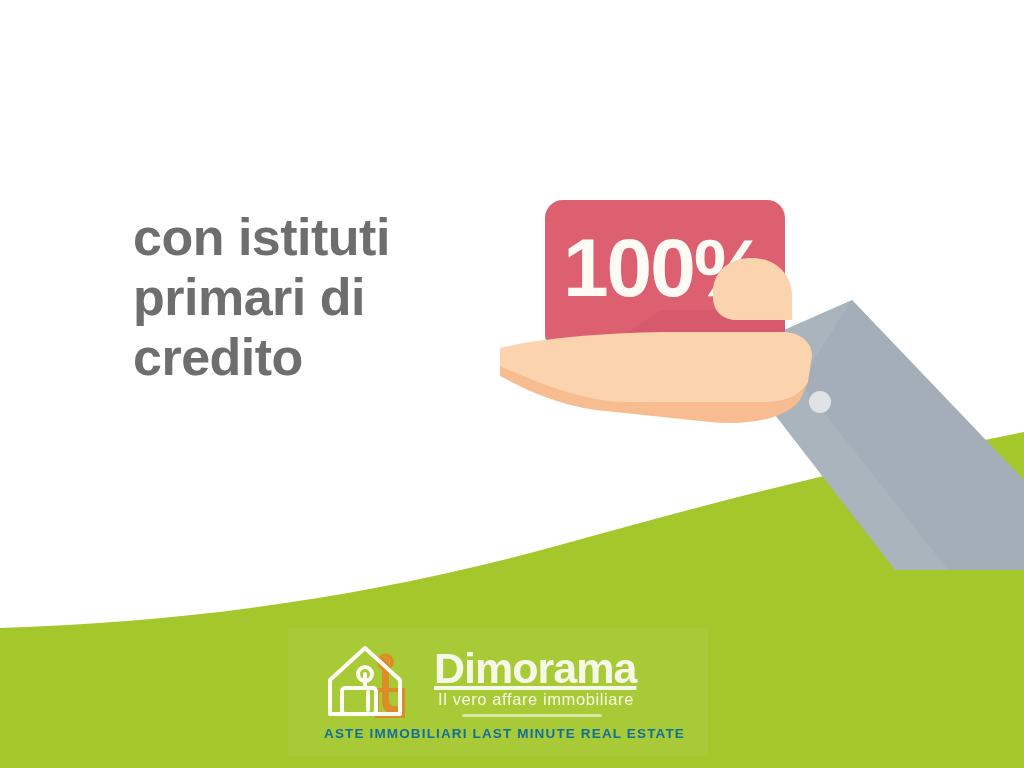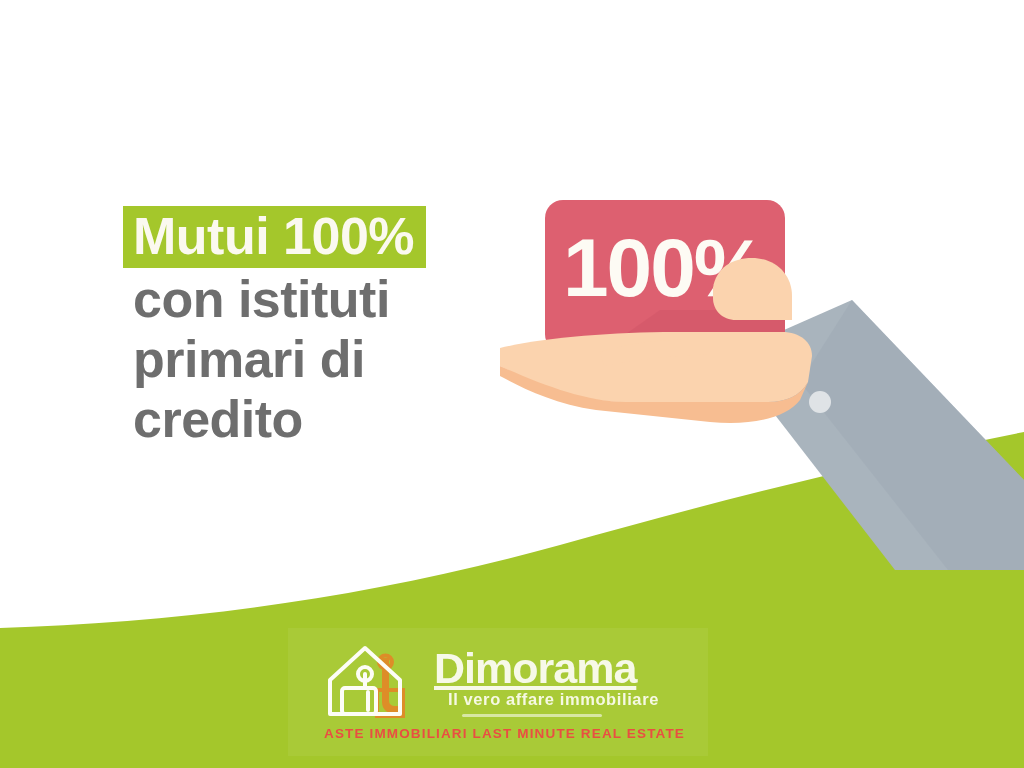--- a/index.html
+++ b/index.html
@@ -98,63 +98,59 @@
     letter-spacing: -1px;
     line-height: 44px;
     opacity: 0.93;
     text-decoration: underline;
   }
   .logo-tagline {
     position: absolute;
     left: 116px;
     top: 58px;
     font-size: 16.5px;
-    font-weight: bold;
+    font-weight: normal;
     color: #fdfdf2;
     letter-spacing: 0.6px;
     line-height: 18px;
     opacity: 0.92;
-    margin-left: 10px;
   }
   .logo-underline {
     position: absolute;
     left: 140px;
     top: 82px;
     width: 140px;
     height: 3px;
     background: rgba(255,255,255,0.55);
     border-radius: 2px;
   }
   .logo-caption {
     position: absolute;
     left: 2px;
     top: 94px;
     width: 348px;
     text-align: right;
     font-size: 13.5px;
     font-weight: bold;
     letter-spacing: 1.15px;
-    color: #ef4444;
+    color: #0369a1;
     opacity: 0.92;
     white-space: nowrap;
   }
 </style>
 </head>
 <body>
 
 <div class="canvas">
 
   <svg class="green-wave" viewBox="0 0 1024 768">
     <path d="M0,628 C 180,622 360,600 560,545 C 720,500 880,460 1024,432 L1024,768 L0,768 Z" fill="#a4c72b"></path>
   </svg>
 
   <div class="headline">
-    <div class="headline-line">
-      <span class="headline-hl">Mutui 100%</span>
-    </div>
     <div class="headline-line rest">con istituti</div>
     <div class="headline-line rest">primari di</div>
     <div class="headline-line rest">credito</div>
   </div>
 
   <svg class="illustration" viewBox="0 0 524 400">
 
     <g>
       <path d="M284,160 L352,130 L524,310 L524,400 L395,400 L265,232 Z" fill="#a9b4bd"></path>
       <path d="M352,130 L524,310 L524,400 L448,400 L300,212 Z" fill="#9faab4" opacity="0.55"></path>

